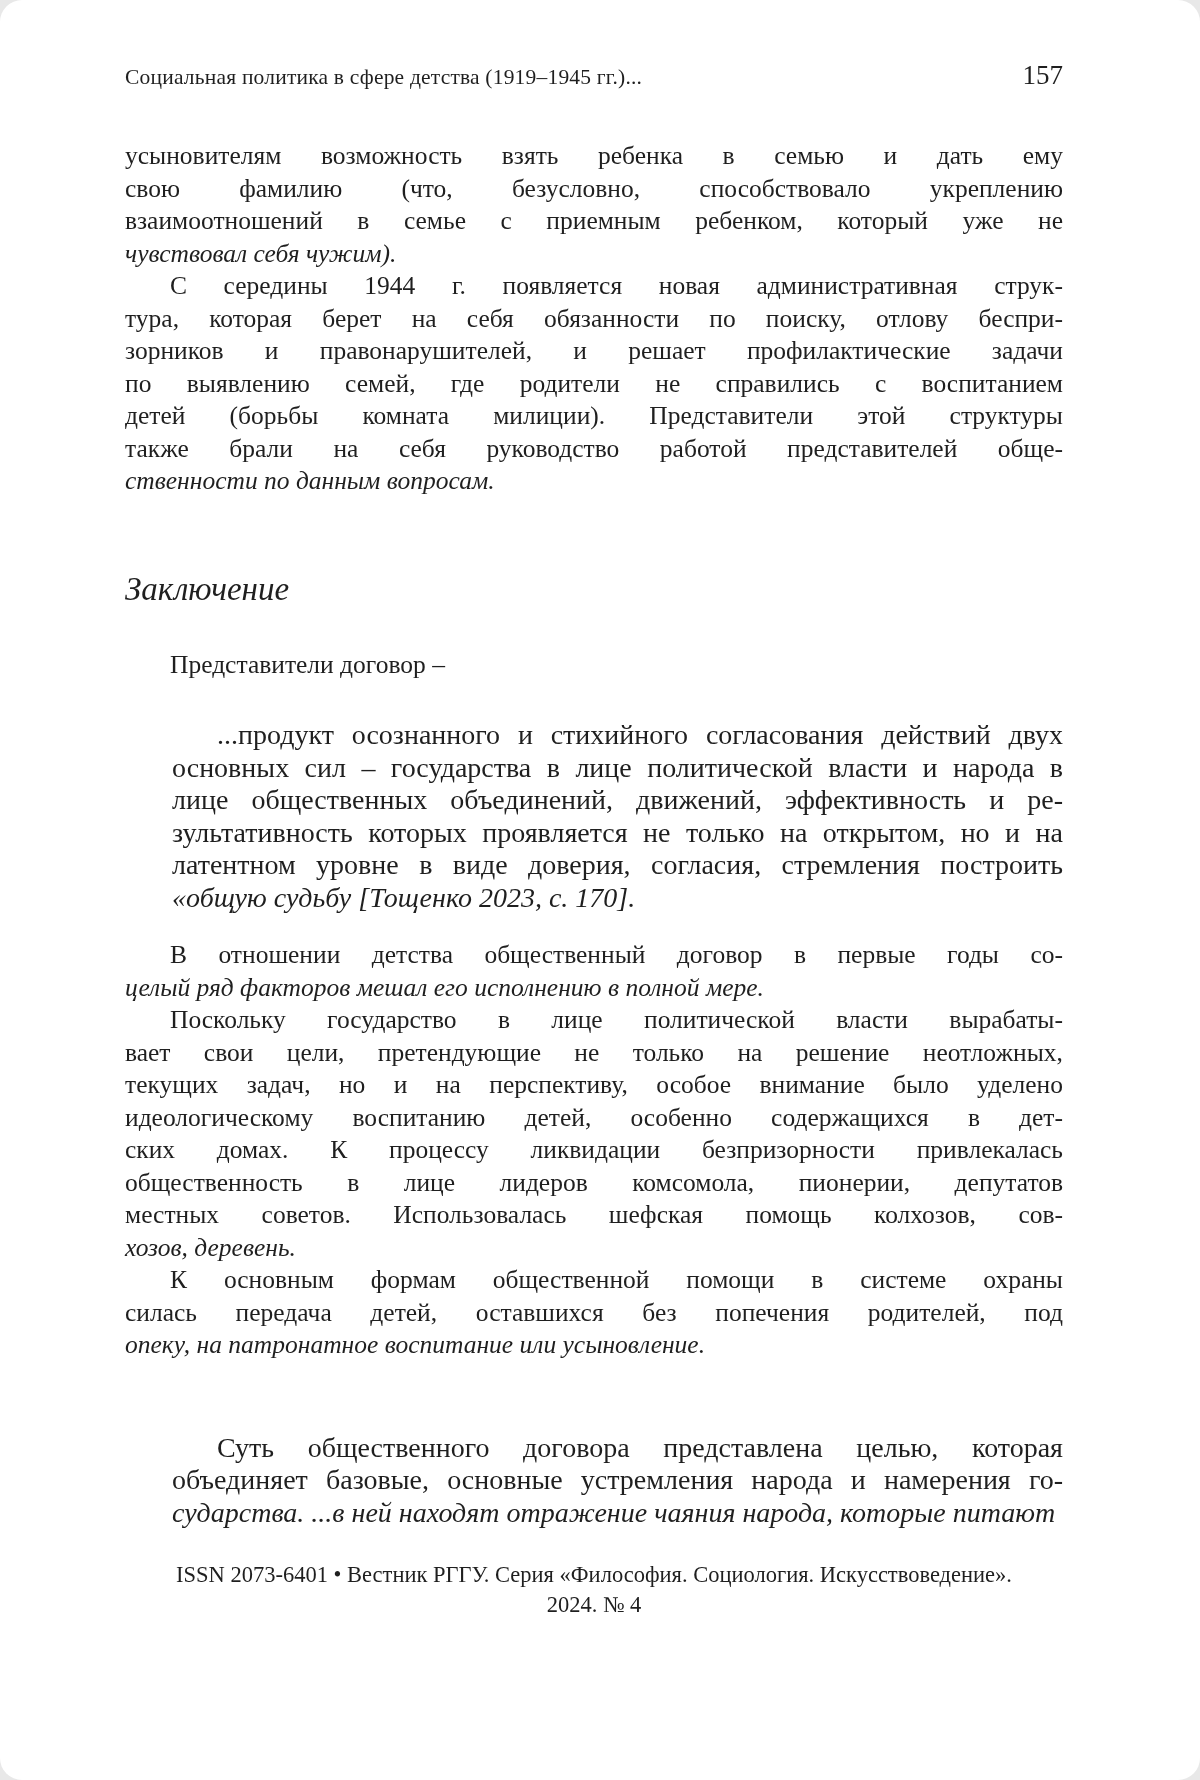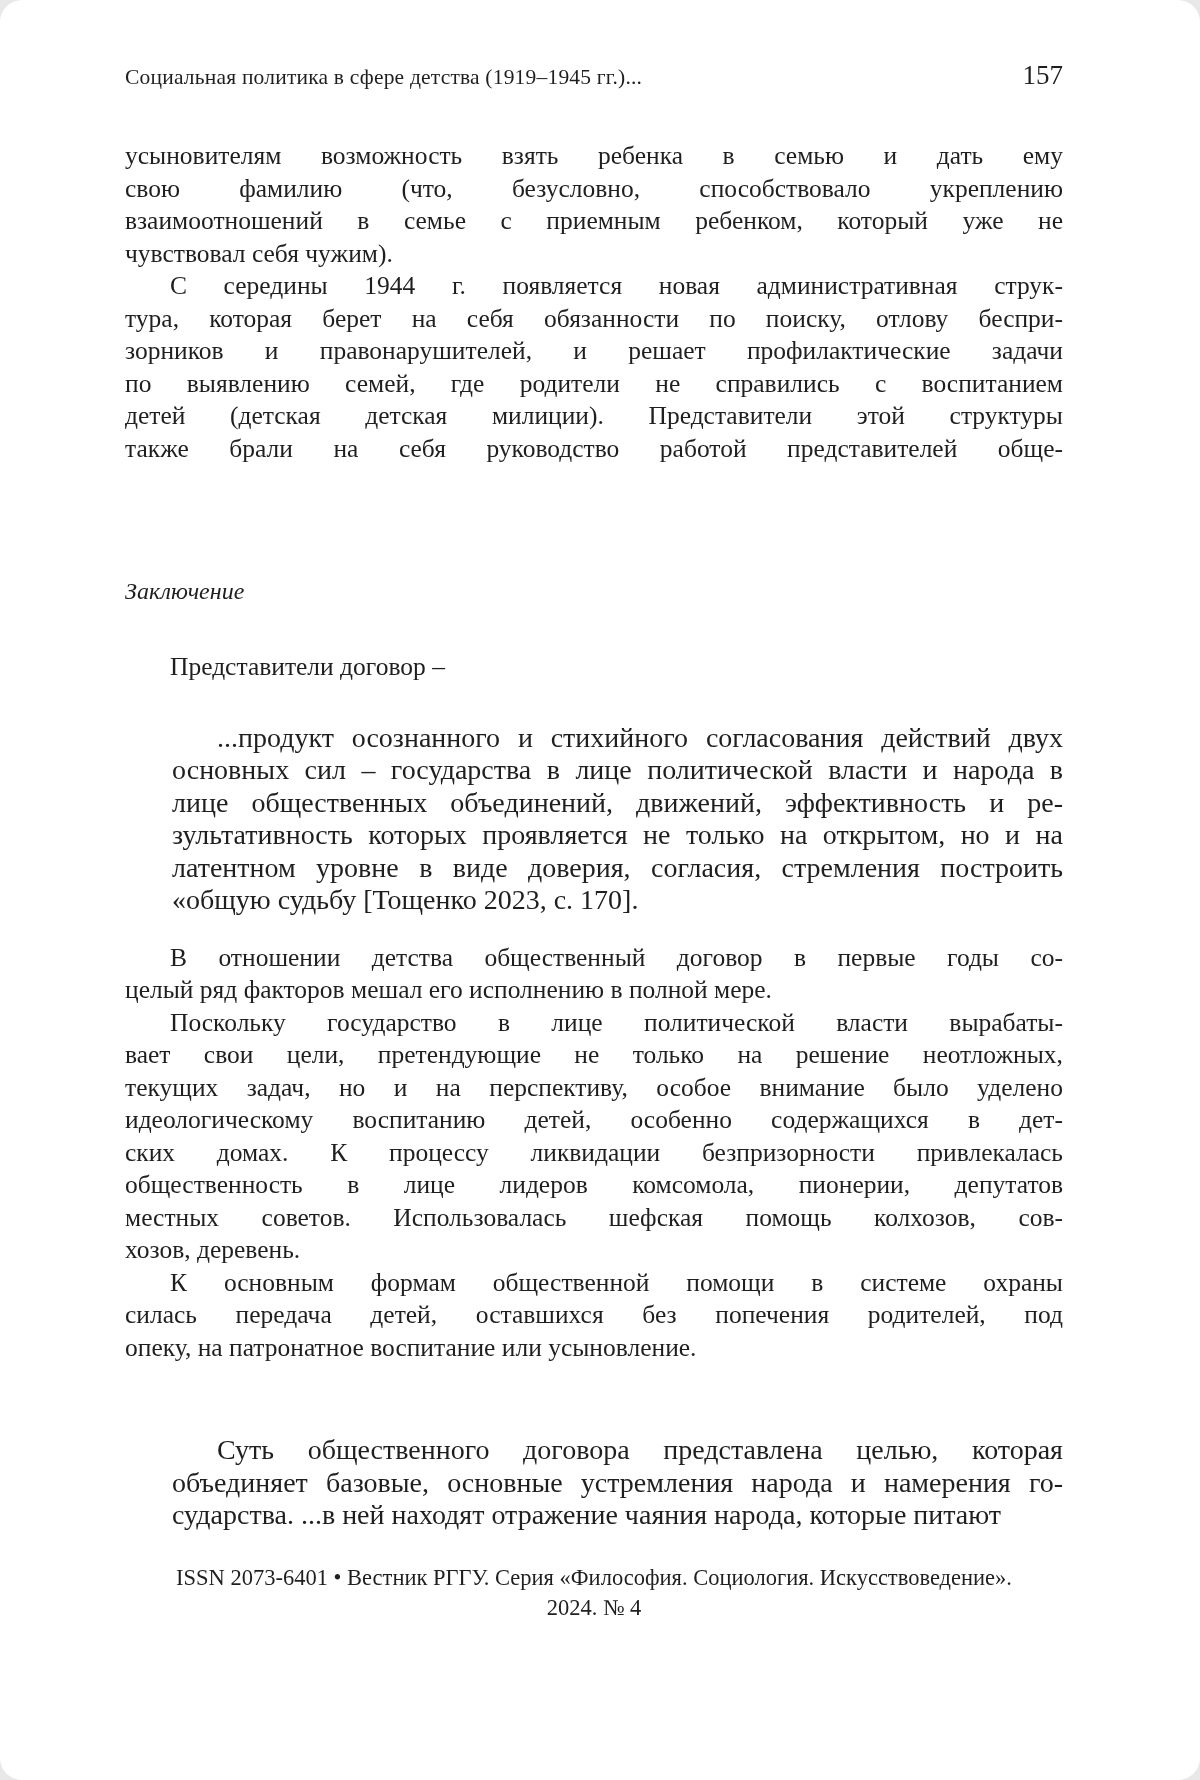--- a/index.html
+++ b/index.html
@@ -25,29 +25,29 @@
     align-items: baseline;
     line-height: 30px;
   }
   .running-title { font-size: 21.5px; letter-spacing: 0.2px; }
   .page-number { font-size: 27px; }
 
   .column { margin-left: 125px; width: 938px; }
 
   .para { font-size: 25.5px; line-height: 32.5px; }
   .para .ln { text-align: justify; text-align-last: justify; }
-  .para .ln.last { text-align-last: left; }
+  .para .ln.last { text-align-last: left; font-style: italic; }
   .para.indent .ln:first-child { text-indent: 45px; }
 
   .p1 { margin-top: 48px; }
   .p2 { margin-top: 0; }
 
   .section-heading {
-    margin-top: 108px;
-    font-size: 24px;
+    margin-top: 73px;
+    font-size: 33px;
     line-height: 36px;
     font-style: italic;
   }
   .lead-in {
     margin-top: 42px;
     font-size: 25.5px;
     line-height: 32.5px;
     text-indent: 45px;
   }
 
@@ -89,22 +89,23 @@
         <div class="ln">свою фамилию (что, безусловно, способствовало укреплению</div>
         <div class="ln">взаимоотношений в семье с приемным ребенком, который уже не</div>
         <div class="ln last">чувствовал себя чужим).</div>
       </div>
 
     <div class="para p2 indent">
         <div class="ln">С середины 1944 г. появляется новая административная струк-</div>
         <div class="ln">тура, которая берет на себя обязанности по поиску, отлову беспри-</div>
         <div class="ln">зорников и правонарушителей, и решает профилактические задачи</div>
         <div class="ln">по выявлению семей, где родители не справились с воспитанием</div>
-        <div class="ln">детей (детская детская милиции). Представители этой структуры</div>
+        <div class="ln">детей (борьбы комната милиции). Представители этой структуры</div>
         <div class="ln">также брали на себя руководство работой представителей обще-</div>
+        <div class="ln last">ственности по данным вопросам.</div>
       </div>
 
     <div class="section-heading">Заключение</div>
 
     <div class="lead-in">Представители договор –</div>
 
     <div class="para quote quote1 indent">
         <div class="ln">...продукт осознанного и стихийного согласования действий двух</div>
         <div class="ln">основных сил – государства в лице политической власти и народа в</div>
         <div class="ln">лице общественных объединений, движений, эффективность и ре-</div>

